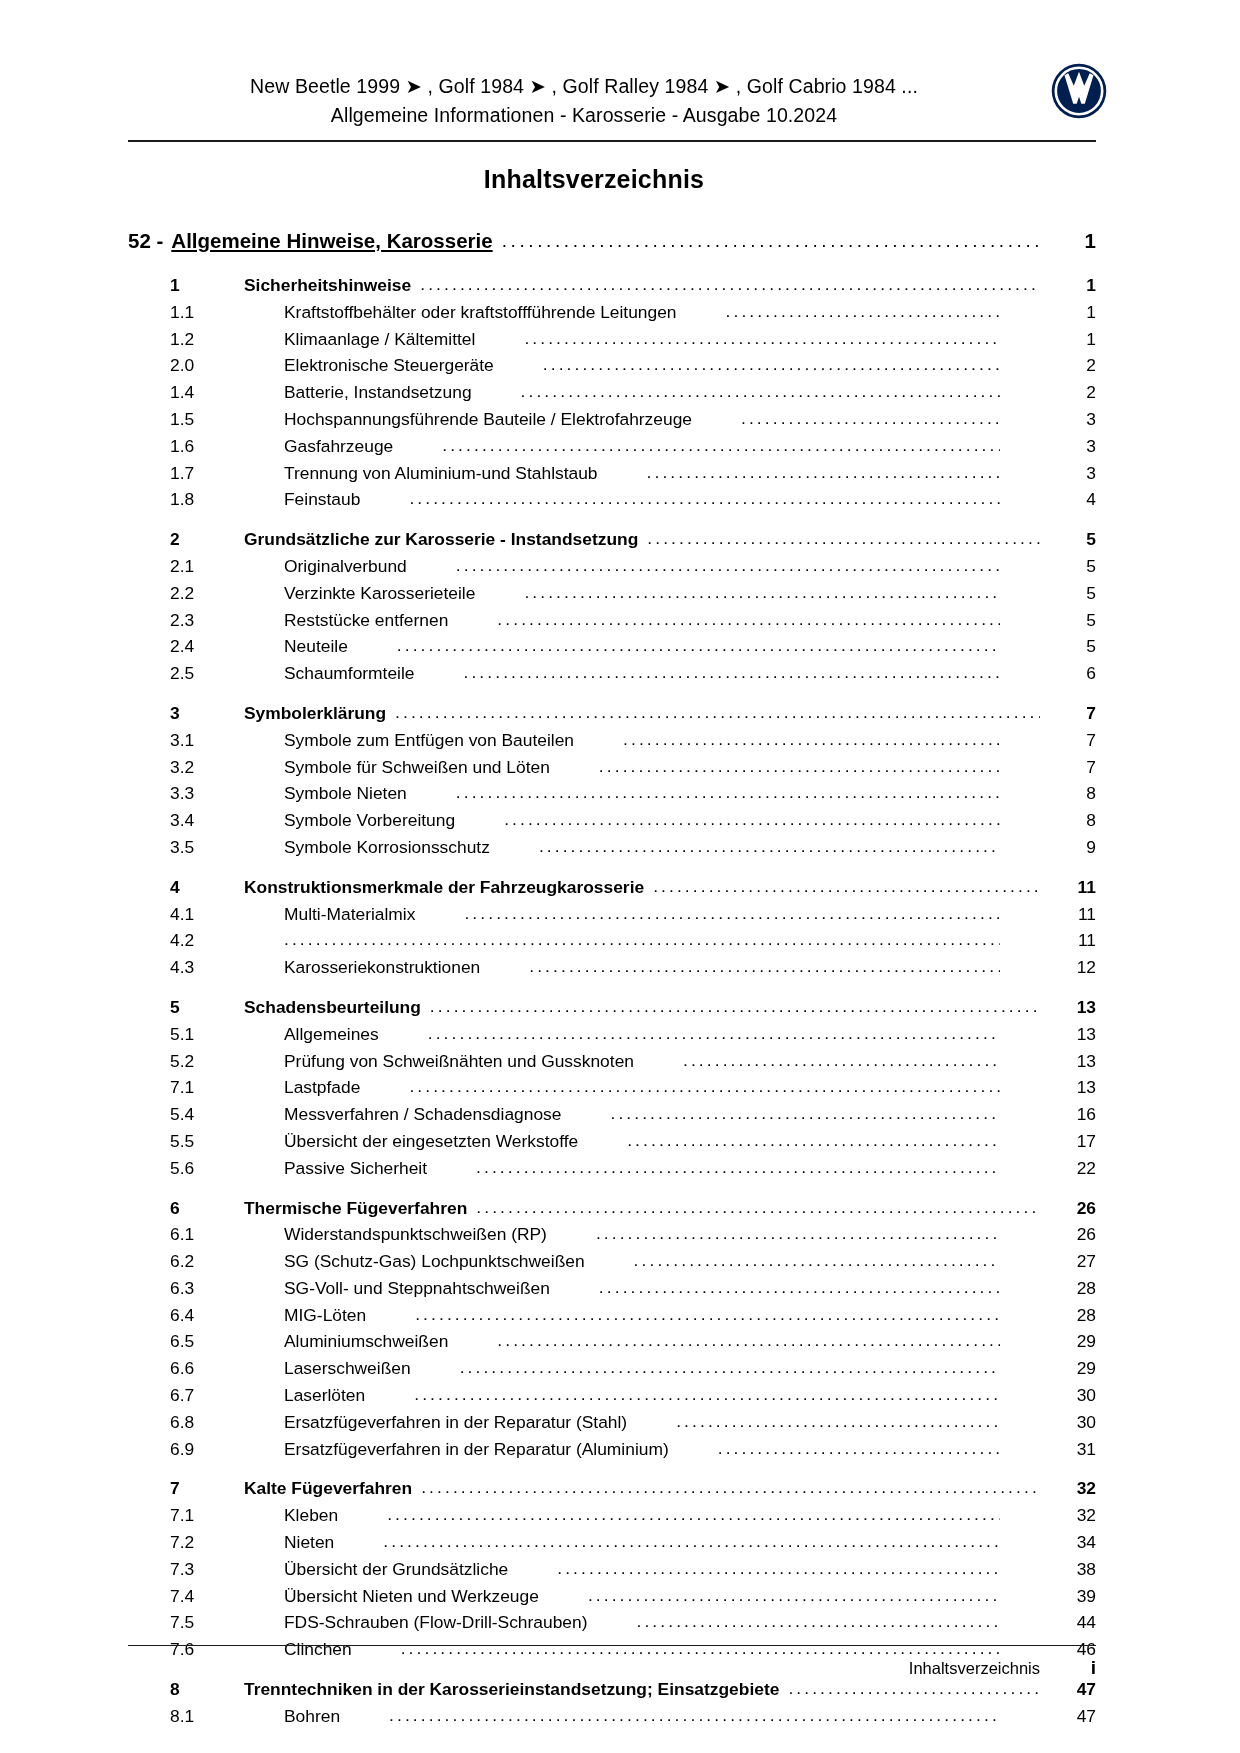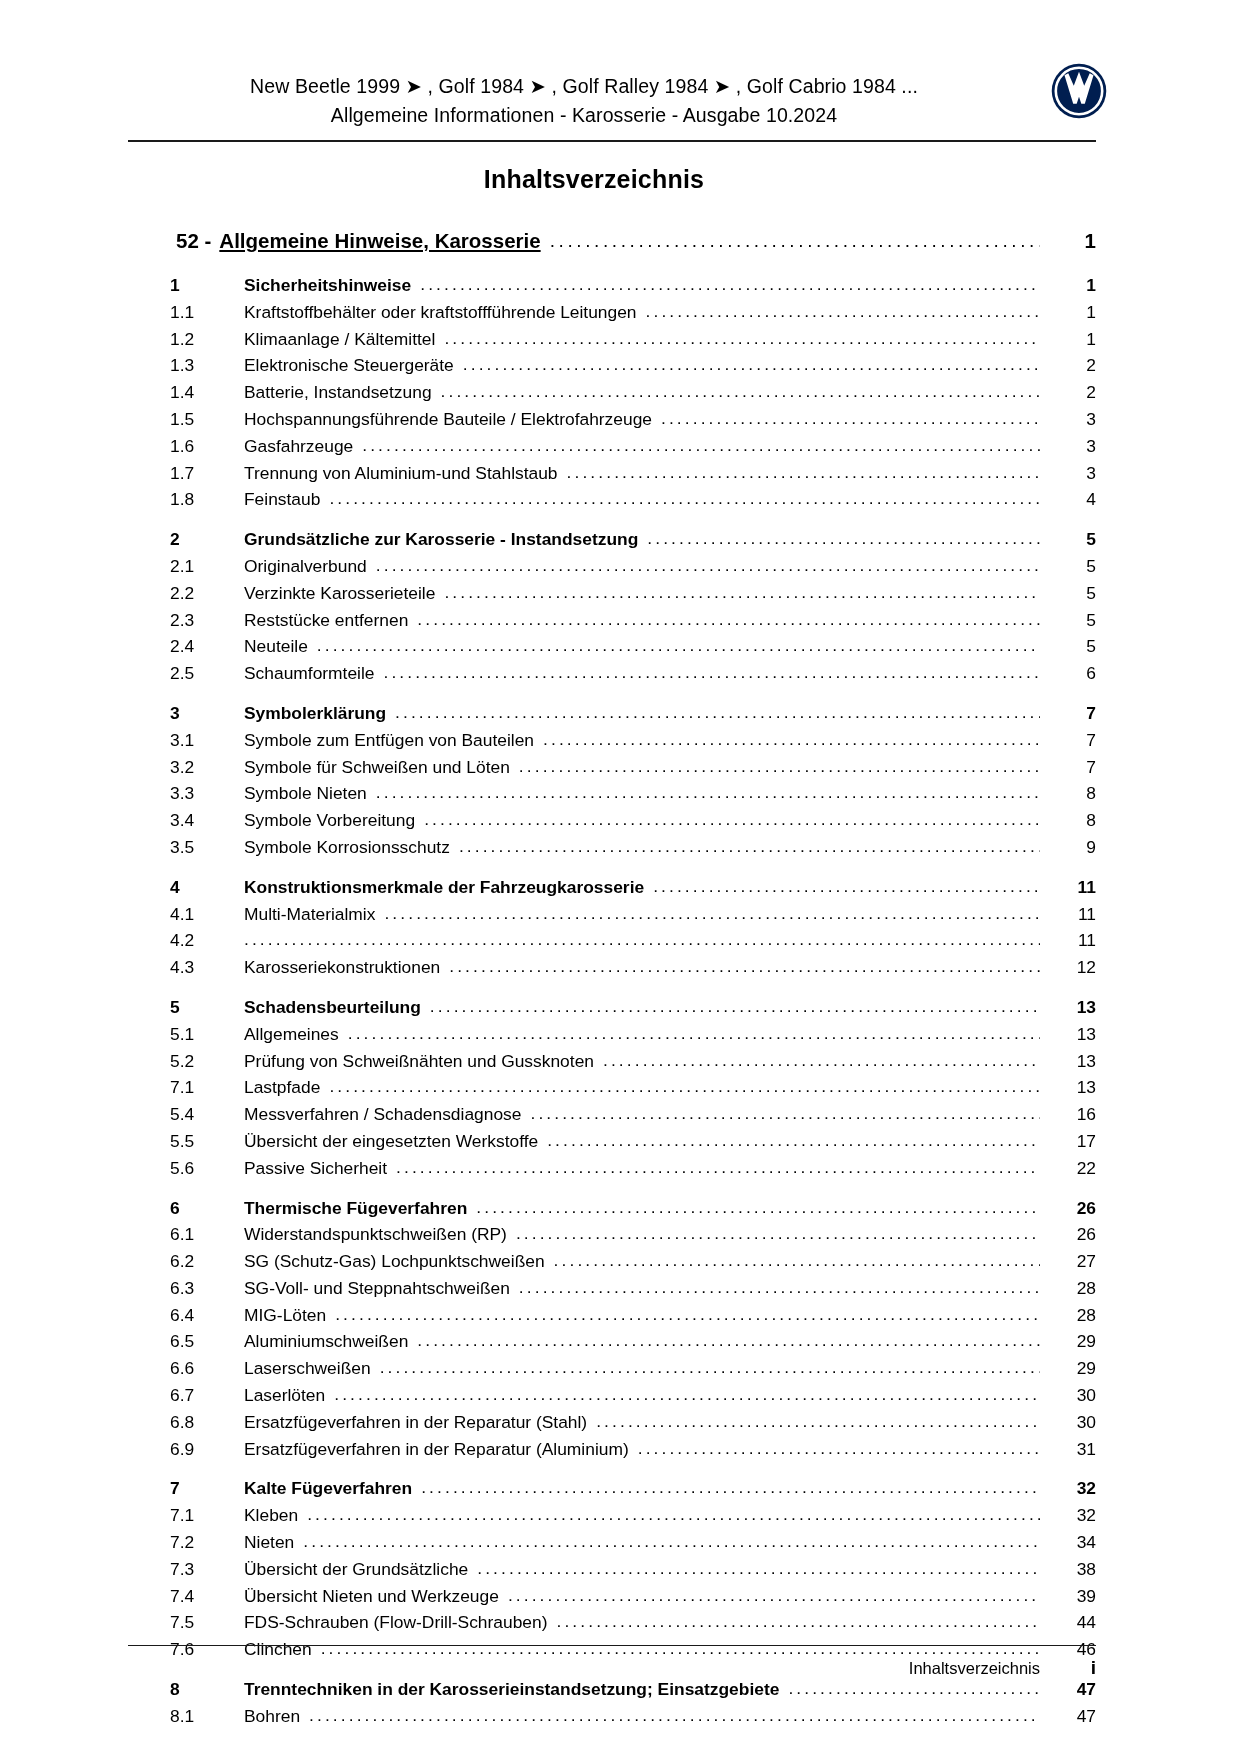--- a/index.html
+++ b/index.html
@@ -79,27 +79,28 @@
     font-size: 20.5px;
     line-height: 34px;
     margin-bottom: 2px;
   }
   .toc-row.section {
     font-weight: bold;
     margin-top: 13px;
   }
   .toc-row.sub {
     font-weight: normal;
+    gap: 40px;
   }
 
   .num {
     flex: 0 0 auto;
     white-space: nowrap;
   }
-  .toc-row.chapter .num { padding-left: 0; margin-left: 48px; }
+  .toc-row.chapter .num { padding-left: 0; }
   .toc-row.section .num { flex-basis: 74px; padding-left: 42px; box-sizing: content-box; }
   .toc-row.sub .num { flex-basis: 74px; padding-left: 42px; box-sizing: content-box; }
 
   .label {
     flex: 0 1 auto;
     white-space: nowrap;
     padding-right: 9px;
   }
   .toc-row.chapter .label { padding-left: 8px; text-decoration: underline; }
 
@@ -197,21 +198,21 @@
           <span class="leader">....................................................................................................................</span>
           <span class="pageno">1</span>
         </div>
         <div class="toc-row sub">
           <span class="num">1.2</span>
           <span class="label">Klimaanlage / Kältemittel</span>
           <span class="leader">....................................................................................................................</span>
           <span class="pageno">1</span>
         </div>
         <div class="toc-row sub">
-          <span class="num">1.3</span>
+          <span class="num">2.0</span>
           <span class="label">Elektronische Steuergeräte</span>
           <span class="leader">....................................................................................................................</span>
           <span class="pageno">2</span>
         </div>
         <div class="toc-row sub">
           <span class="num">1.4</span>
           <span class="label">Batterie, Instandsetzung</span>
           <span class="leader">....................................................................................................................</span>
           <span class="pageno">2</span>
         </div>

